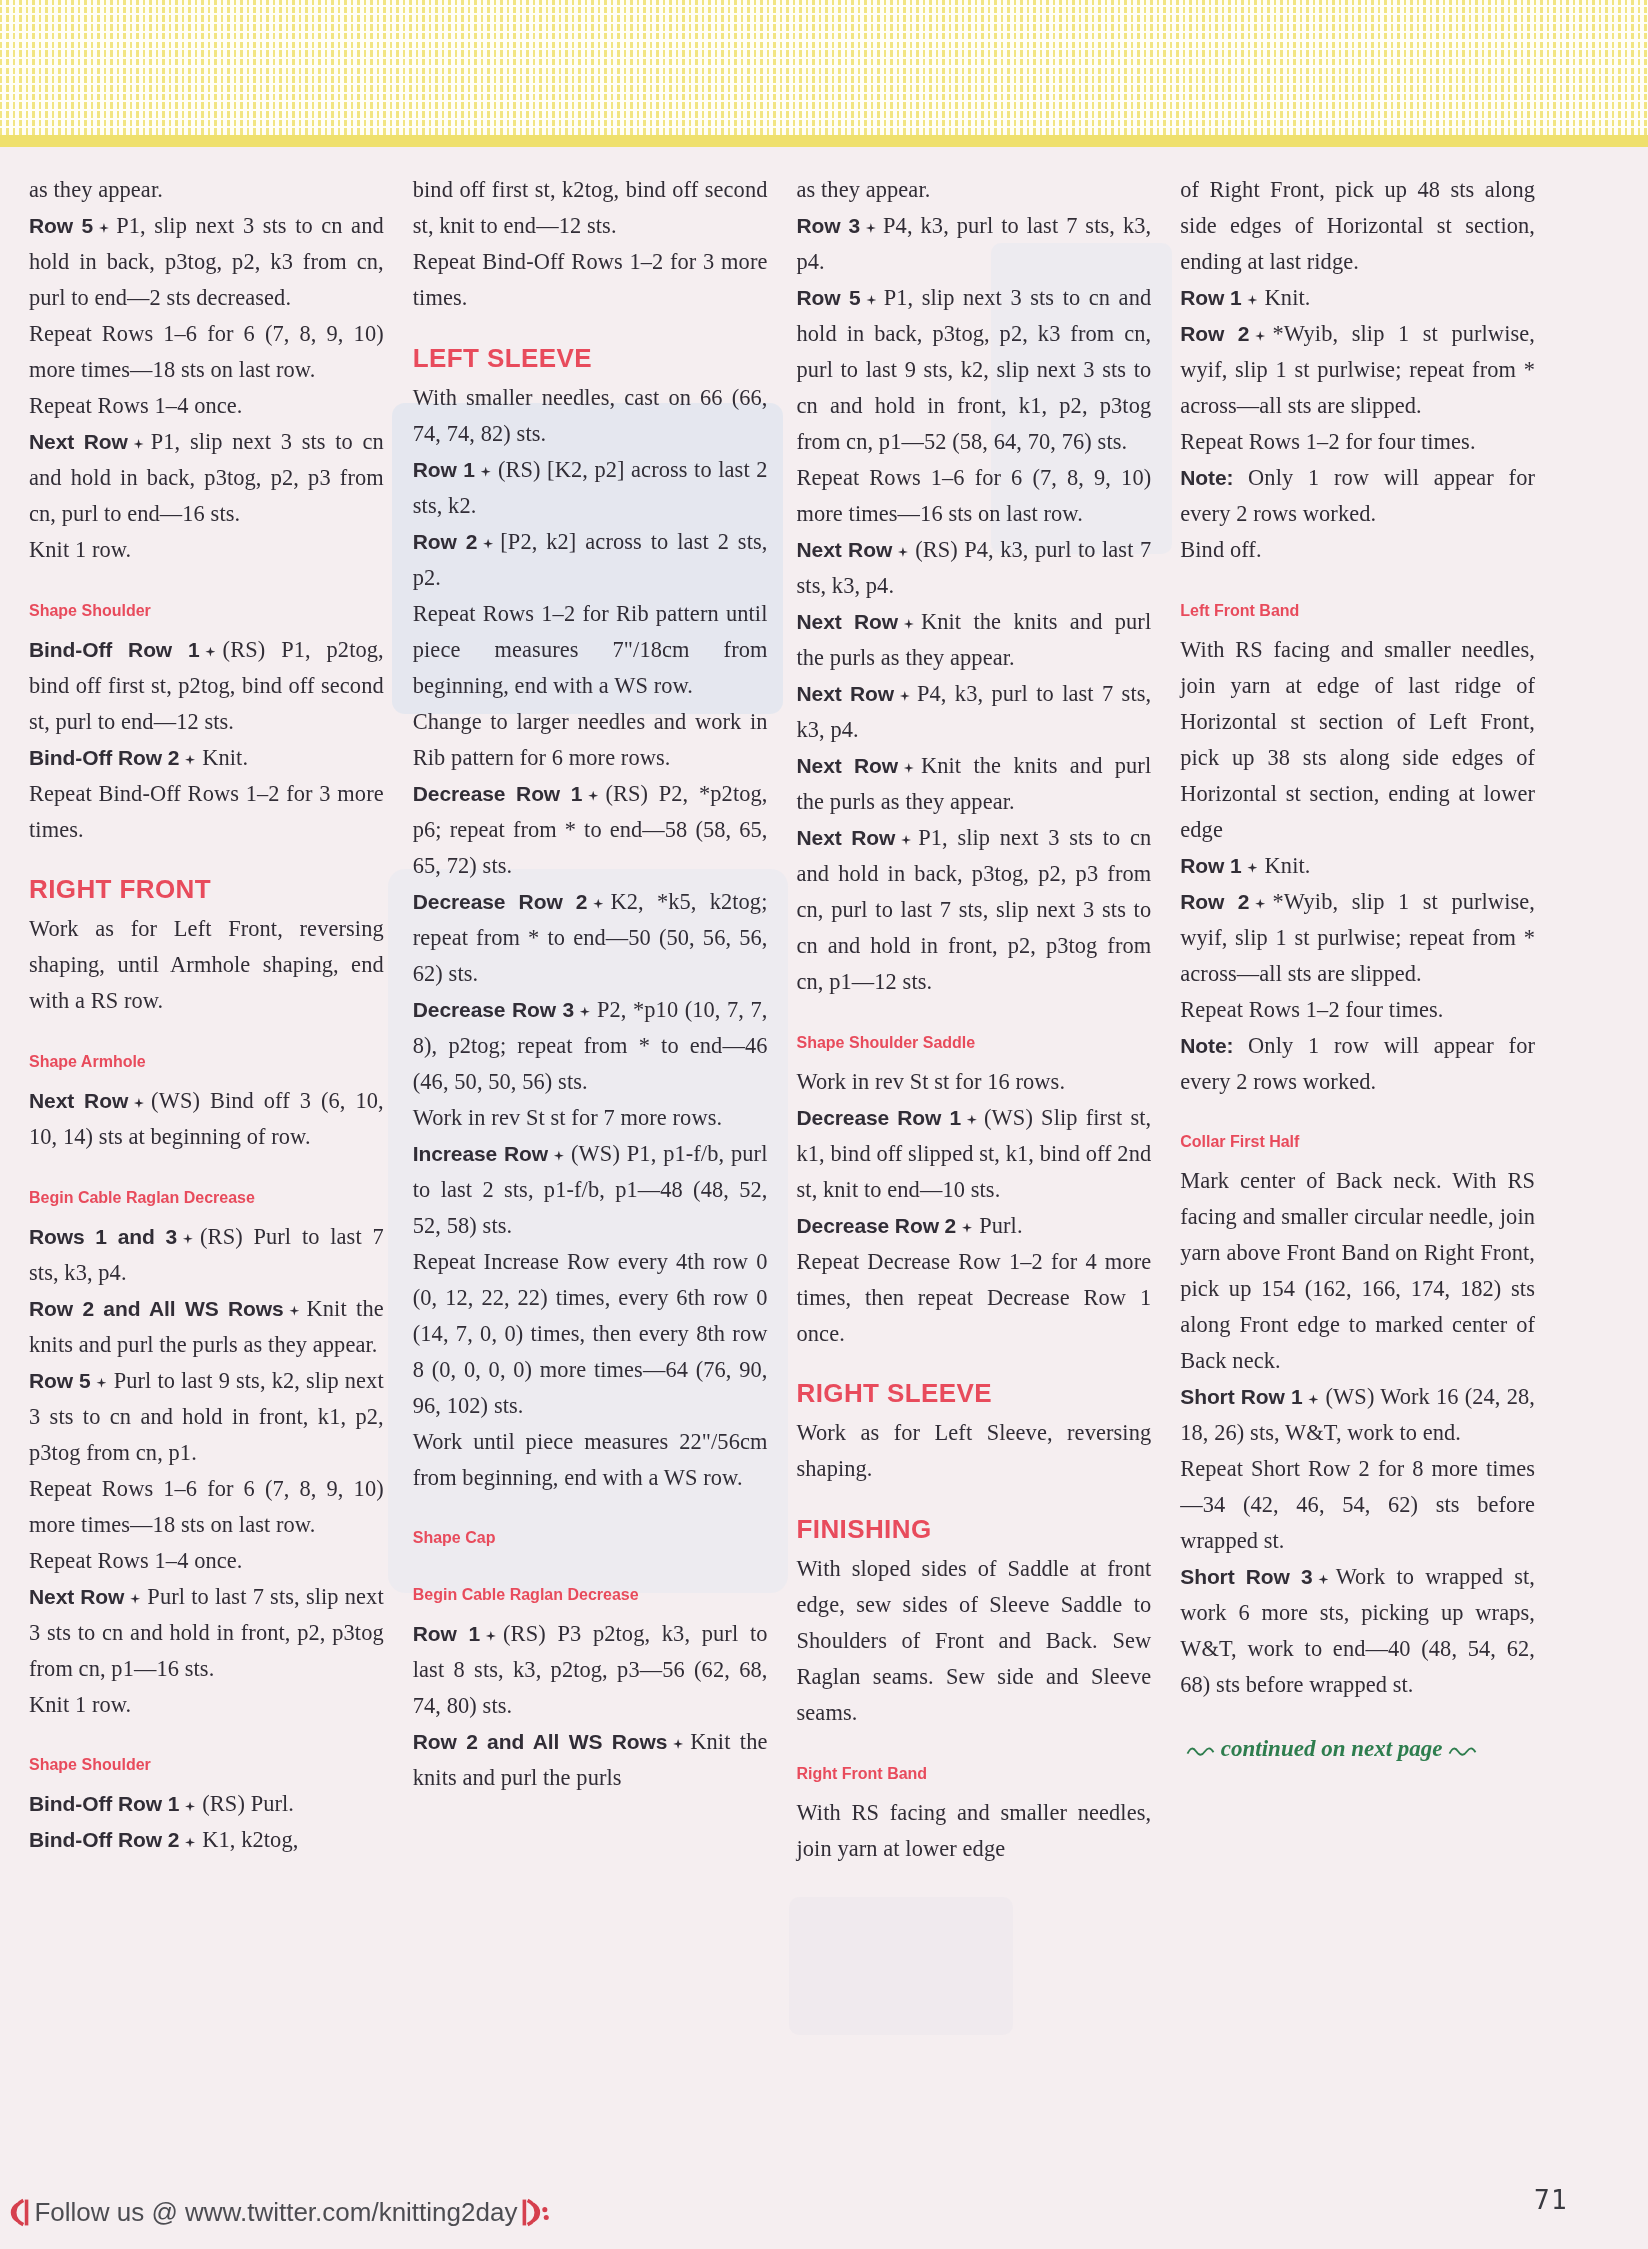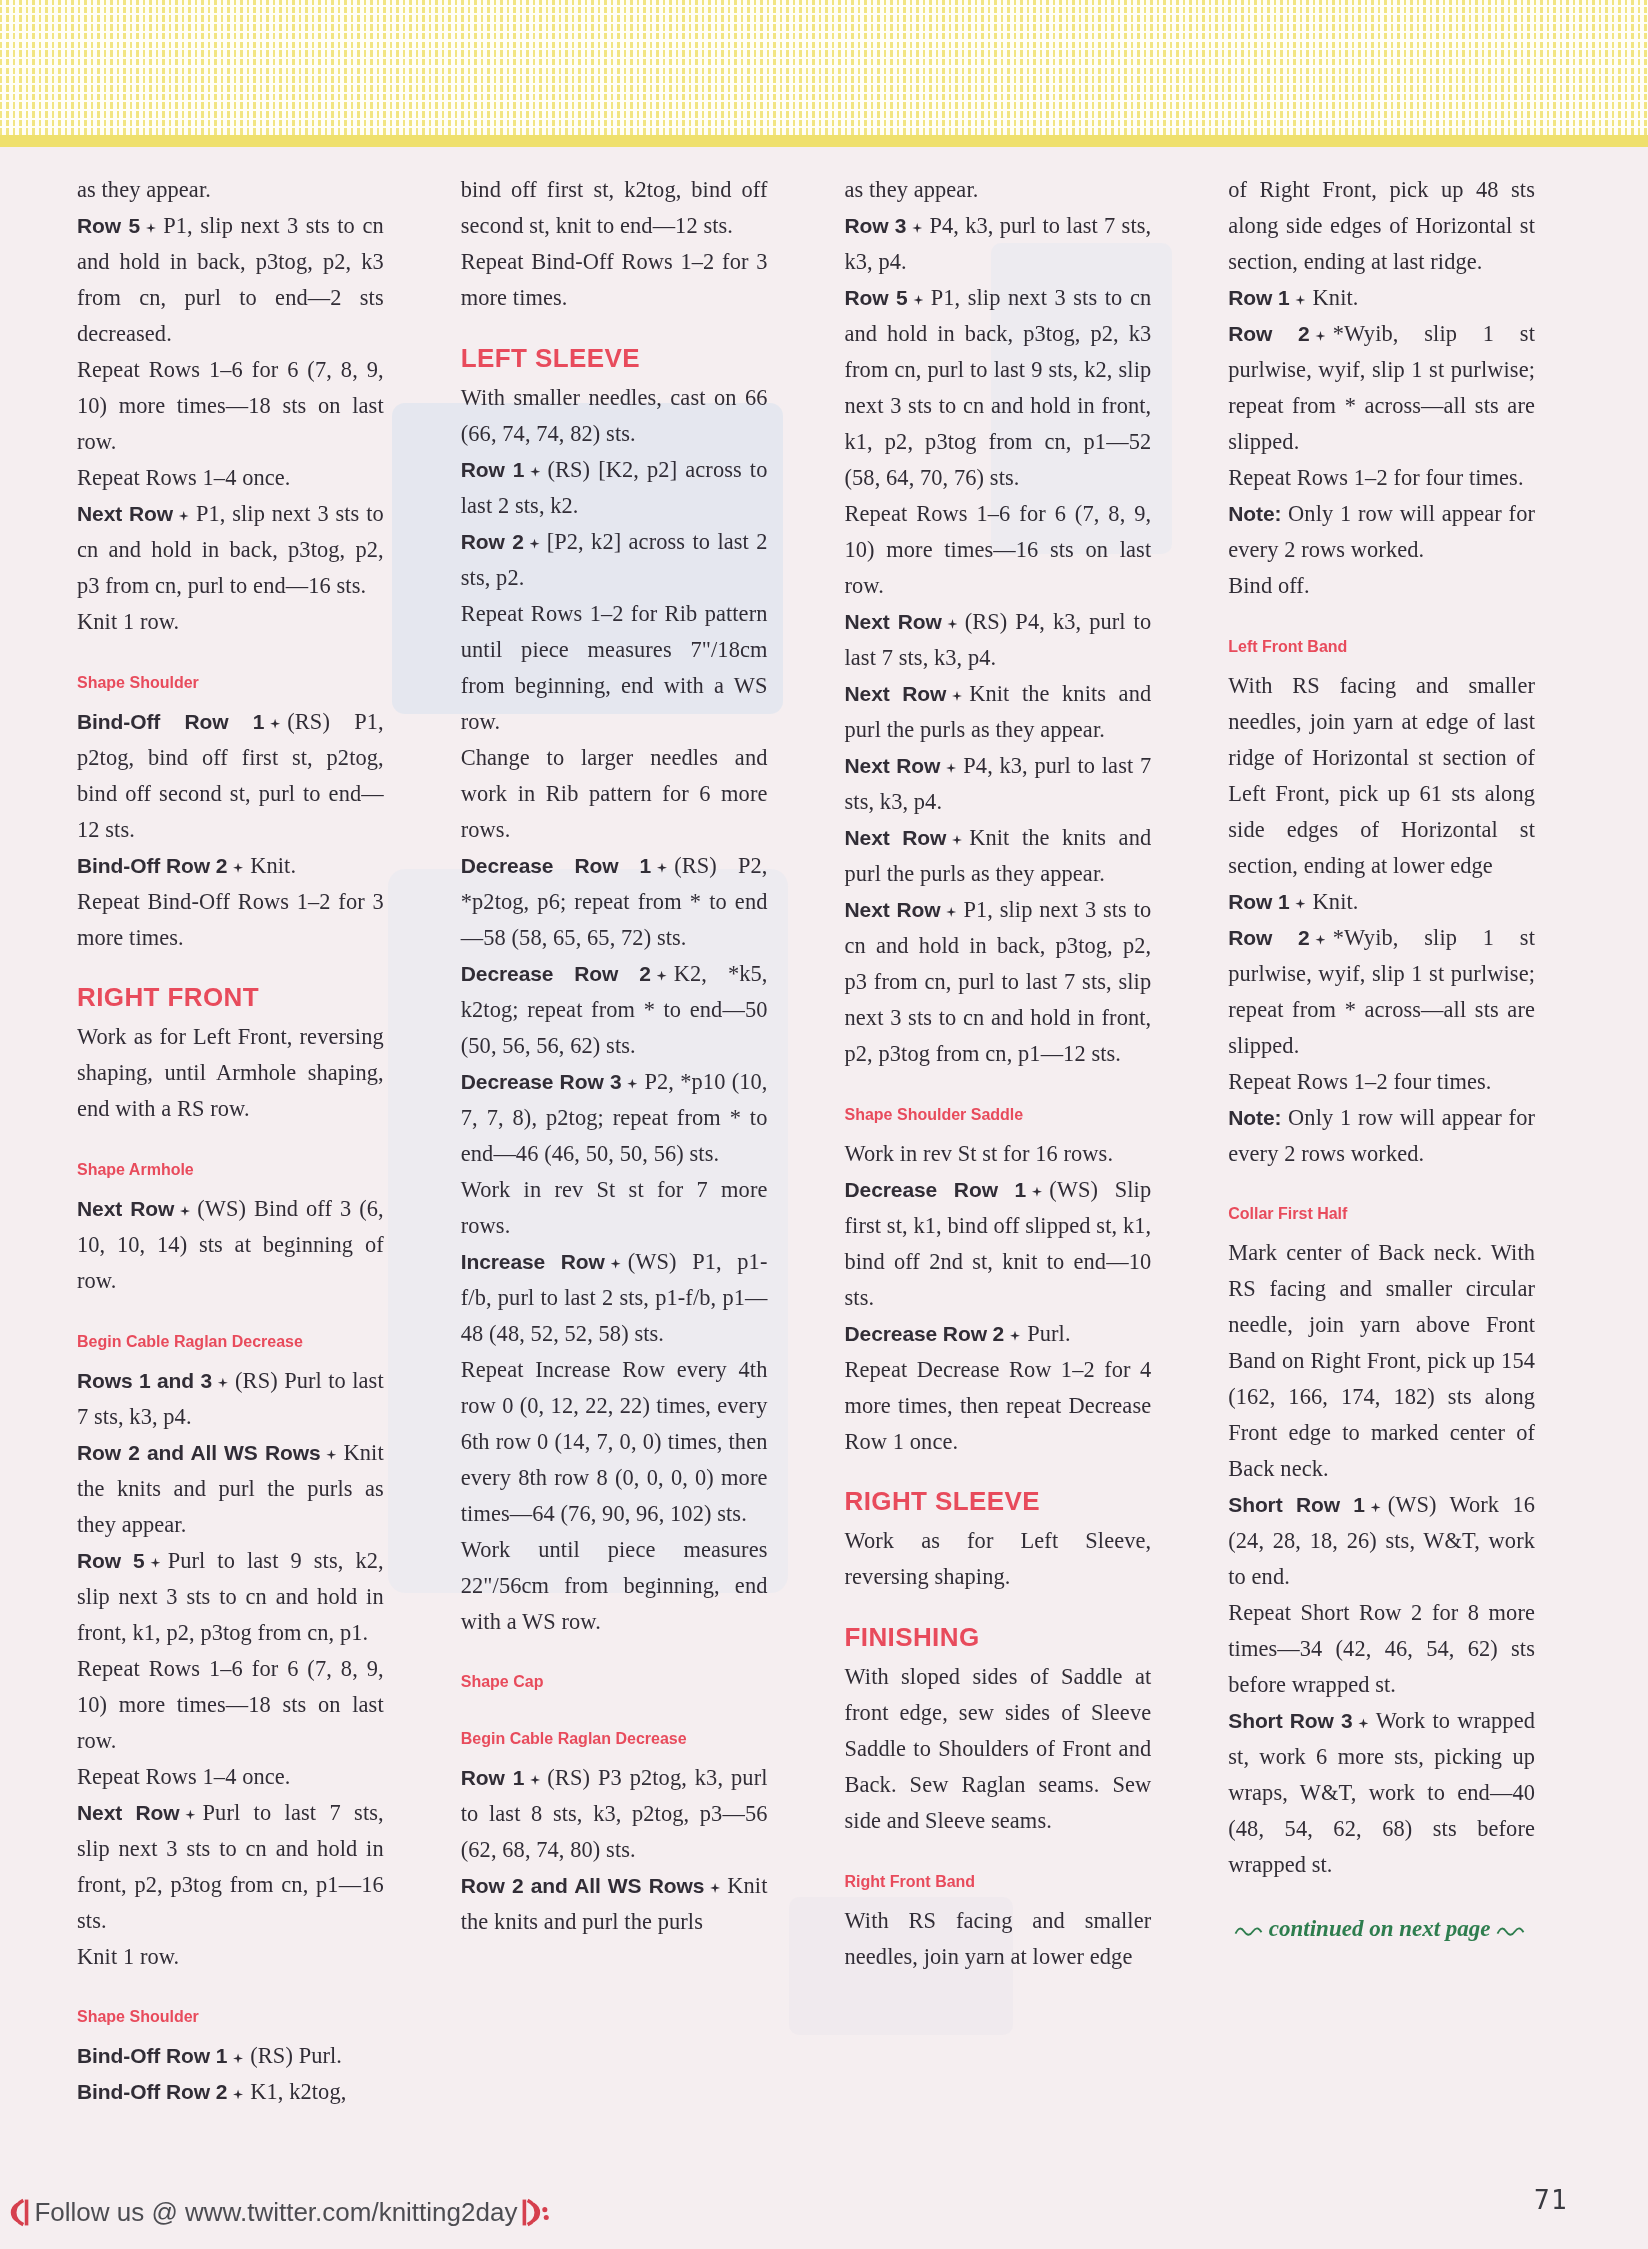--- a/index.html
+++ b/index.html
@@ -27,21 +27,21 @@
   .tint{position:absolute;pointer-events:none;}
   .t1{left:392px;top:403px;width:391px;height:311px;background:rgba(186,214,238,0.28);border-radius:13px;}
   .t2{left:388px;top:869px;width:400px;height:724px;background:rgba(196,220,240,0.15);border-radius:17.4px;}
   .t3{left:991px;top:243px;width:181px;height:311px;background:rgba(200,222,240,0.16);border-radius:10px;}
   .t4{left:789px;top:1897px;width:224px;height:138px;background:rgba(212,212,228,0.15);border-radius:10px;}
   
   .content{
     position:absolute;left:29px;top:172px;width:1506px;
     display:flex;gap:29px;align-items:flex-start;
   }
-  .col{width:355px;margin-left:48px;}
+  .col{width:355px;}
   .col p{
     margin:0;
     font-size:22.4px;line-height:36px;
     text-align:justify;
     letter-spacing:0.1px;
   }
   .lbl{
     font-family:"Liberation Sans", sans-serif;
     font-weight:bold;font-size:21px;
     letter-spacing:-0.1px;
@@ -165,21 +165,21 @@
       <p>With RS facing and smaller needles, join yarn at lower edge</p>
     </div>
     <div class="col">
       <p>of Right Front, pick up 48 sts along side edges of Horizontal st section, ending at last ridge.</p>
       <p><span class="lbl">Row 1</span><span class="star"></span>Knit.</p>
       <p><span class="lbl">Row 2</span><span class="star"></span>*Wyib, slip 1 st purlwise, wyif, slip 1 st purlwise; repeat from * across—all sts are slipped.</p>
       <p>Repeat Rows 1–2 for four times.</p>
       <p><span class="lbl">Note:</span> Only 1 row will appear for every 2 rows worked.</p>
       <p>Bind off.</p>
       <div class="h2">Left Front Band</div>
-      <p>With RS facing and smaller needles, join yarn at edge of last ridge of Horizontal st section of Left Front, pick up 61 sts along side edges of Horizontal st section, ending at lower edge</p>
+      <p>With RS facing and smaller needles, join yarn at edge of last ridge of Horizontal st section of Left Front, pick up 38 sts along side edges of Horizontal st section, ending at lower edge</p>
       <p><span class="lbl">Row 1</span><span class="star"></span>Knit.</p>
       <p><span class="lbl">Row 2</span><span class="star"></span>*Wyib, slip 1 st purlwise, wyif, slip 1 st purlwise; repeat from * across—all sts are slipped.</p>
       <p>Repeat Rows 1–2 four times.</p>
       <p><span class="lbl">Note:</span> Only 1 row will appear for every 2 rows worked.</p>
       <div class="h2">Collar First Half</div>
       <p>Mark center of Back neck. With RS facing and smaller circular needle, join yarn above Front Band on Right Front, pick up 154 (162, 166, 174, 182) sts along Front edge to marked center of Back neck.</p>
       <p><span class="lbl">Short Row 1</span><span class="star"></span>(WS) Work 16 (24, 28, 18, 26) sts, W&amp;T, work to end.</p>
       <p>Repeat Short Row 2 for 8 more times—34 (42, 46, 54, 62) sts before wrapped st.</p>
       <p><span class="lbl">Short Row 3</span><span class="star"></span>Work to wrapped st, work 6 more sts, picking up wraps, W&amp;T, work to end—40 (48, 54, 62, 68) sts before wrapped st.</p>
       <div class="cont"><svg width="29" height="13" viewBox="0 0 40 18">

